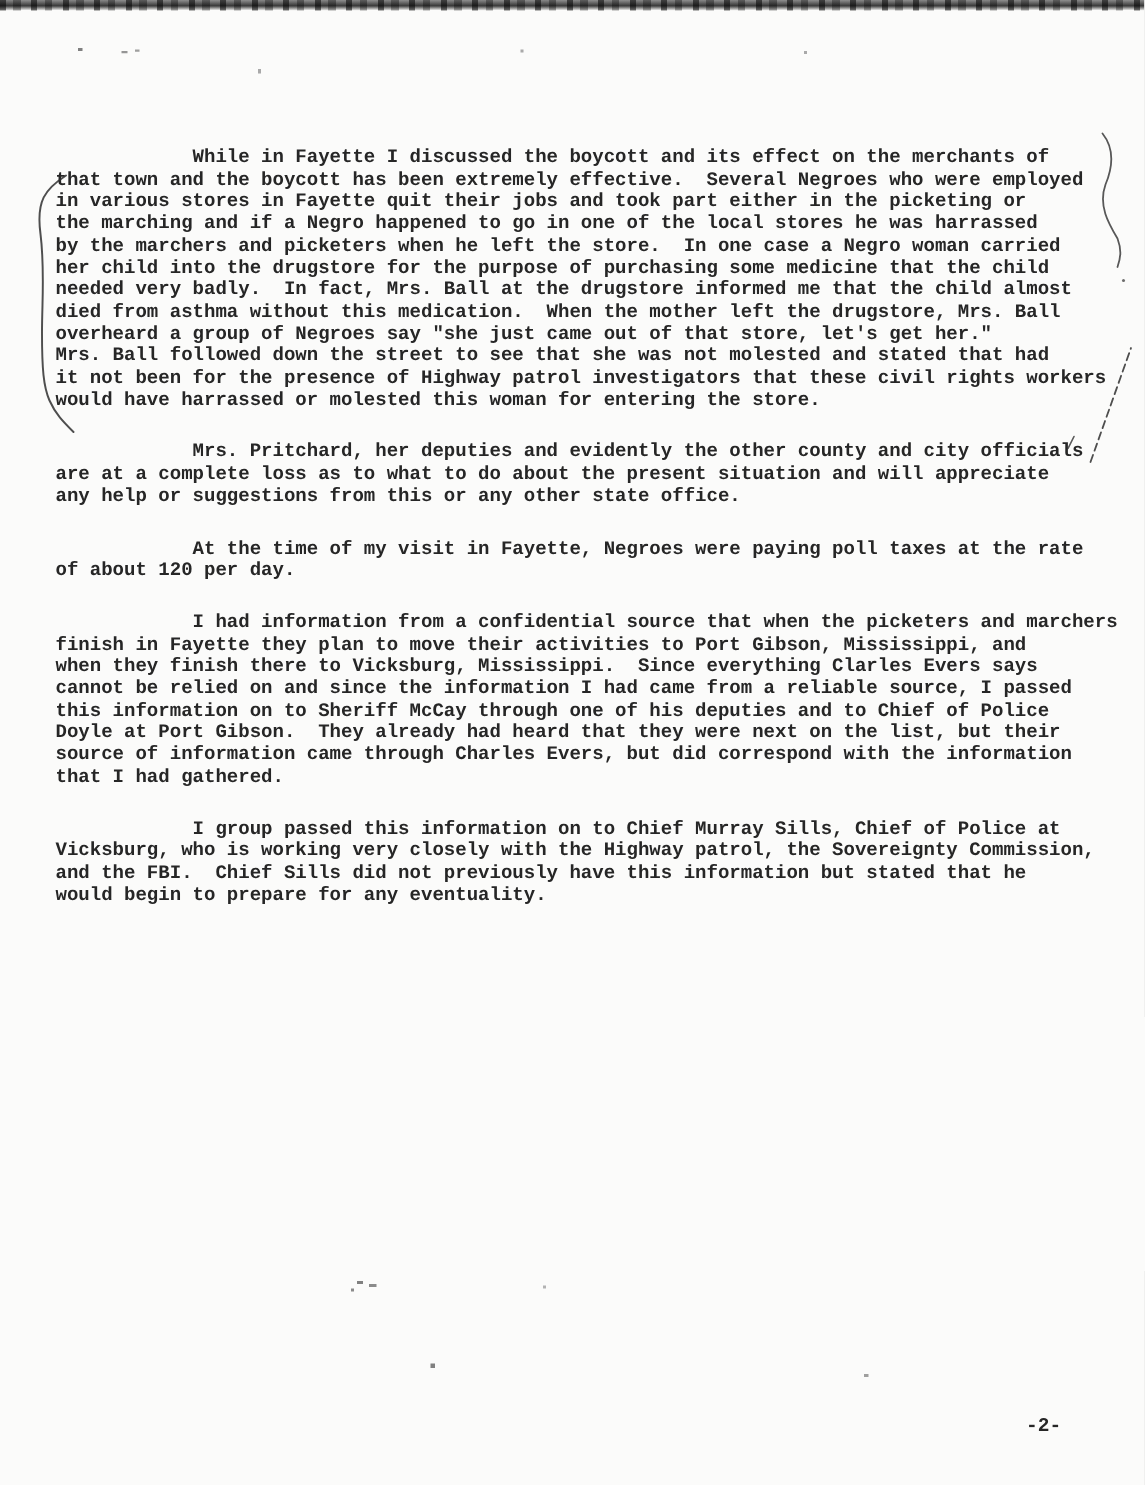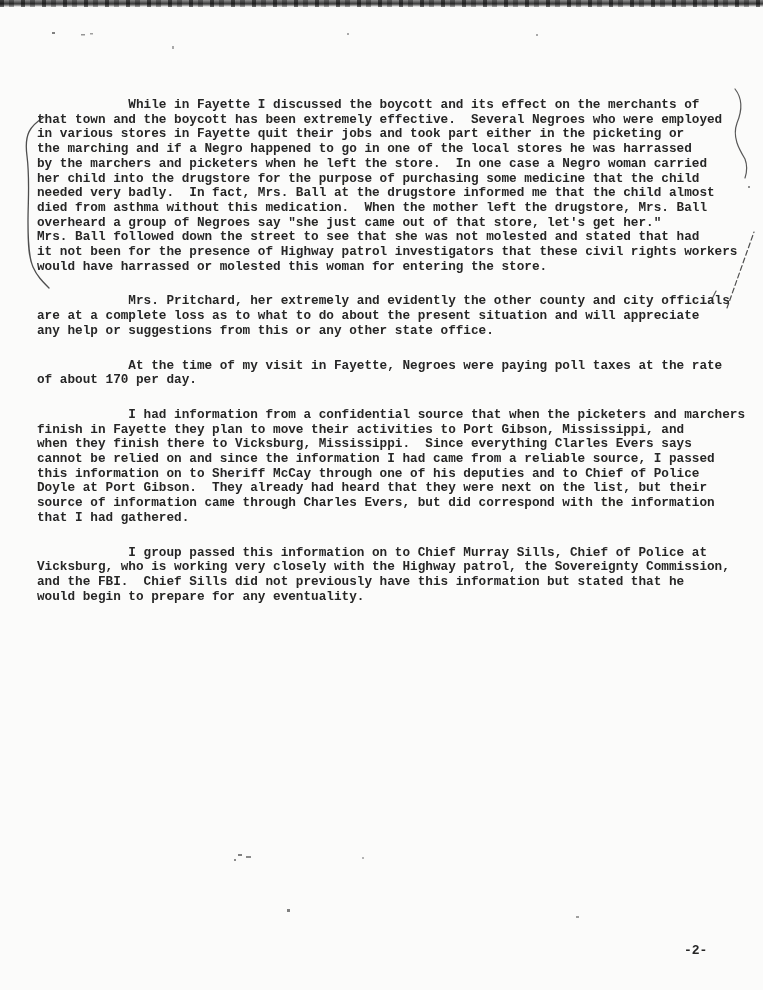--- a/index.html
+++ b/index.html
@@ -75,25 +75,25 @@
 in various stores in Fayette quit their jobs and took part either in the picketing or
 the marching and if a Negro happened to go in one of the local stores he was harrassed
 by the marchers and picketers when he left the store.  In one case a Negro woman carried
 her child into the drugstore for the purpose of purchasing some medicine that the child
 needed very badly.  In fact, Mrs. Ball at the drugstore informed me that the child almost
 died from asthma without this medication.  When the mother left the drugstore, Mrs. Ball
 overheard a group of Negroes say "she just came out of that store, let's get her."
 Mrs. Ball followed down the street to see that she was not molested and stated that had
 it not been for the presence of Highway patrol investigators that these civil rights workers
 would have harrassed or molested this woman for entering the store.</div>
-    <div class="para">            Mrs. Pritchard, her extremely and evidently the other county and city officials
+    <div class="para">            Mrs. Pritchard, her deputies and evidently the other county and city officials
 are at a complete loss as to what to do about the present situation and will appreciate
 any help or suggestions from this or any other state office.</div>
     <div class="para">            At the time of my visit in Fayette, Negroes were paying poll taxes at the rate
-of about 170 per day.</div>
+of about 120 per day.</div>
     <div class="para">            I had information from a confidential source that when the picketers and marchers
 finish in Fayette they plan to move their activities to Port Gibson, Mississippi, and
 when they finish there to Vicksburg, Mississippi.  Since everything Clarles Evers says
 cannot be relied on and since the information I had came from a reliable source, I passed
 this information on to Sheriff McCay through one of his deputies and to Chief of Police
 Doyle at Port Gibson.  They already had heard that they were next on the list, but their
 source of information came through Charles Evers, but did correspond with the information
 that I had gathered.</div>
     <div class="para">            I group passed this information on to Chief Murray Sills, Chief of Police at
 Vicksburg, who is working very closely with the Highway patrol, the Sovereignty Commission,

